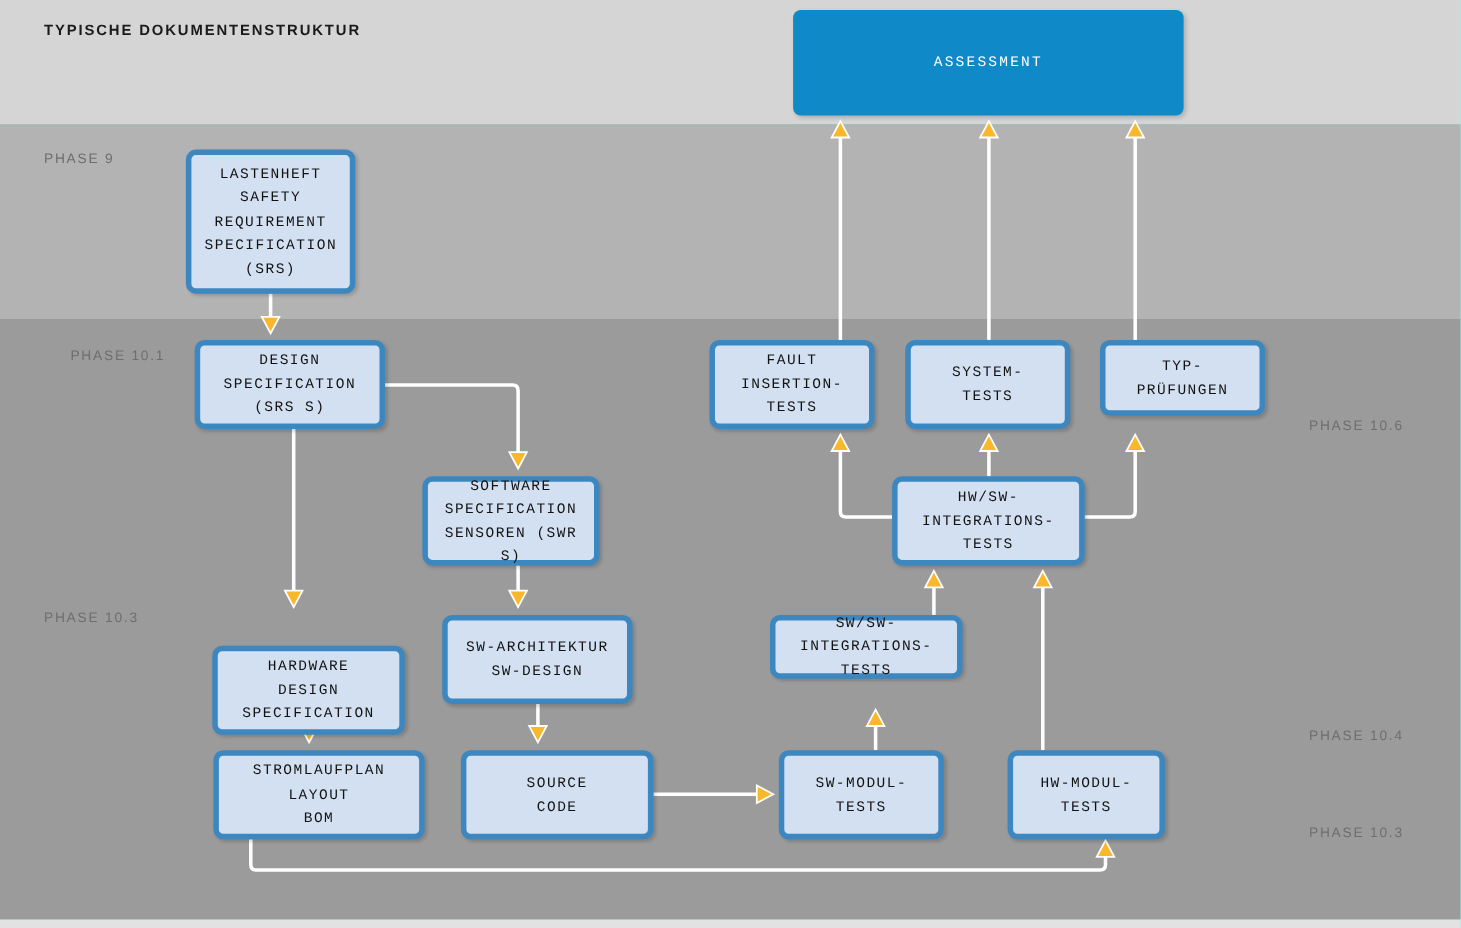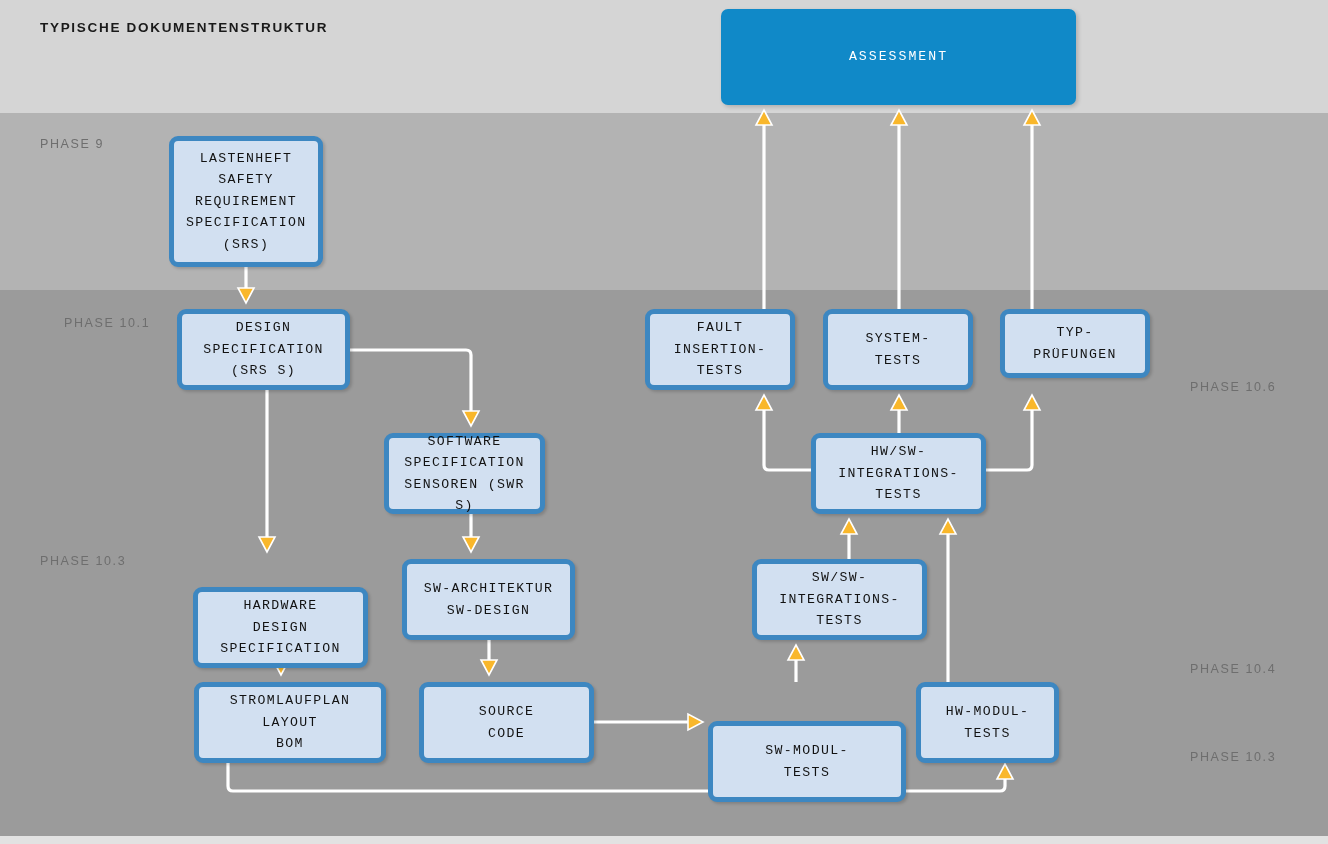--- a/index.html
+++ b/index.html
@@ -237,24 +237,24 @@
       </div>
       <div class="node" style="left: 823px; top: 309px; width: 150px; height: 81px;">
         <span class="node-text">SYSTEM-<br>TESTS</span>
       </div>
       <div class="node" style="left: 1000px; top: 309px; width: 150px; height: 69px;">
         <span class="node-text">TYP-<br>PRÜFUNGEN</span>
       </div>
       <div class="node" style="left: 811px; top: 433px; width: 175px; height: 81px;">
         <span class="node-text">HW/SW-<br>INTEGRATIONS-<br>TESTS</span>
       </div>
-      <div class="node" style="left: 752px; top: 559px; width: 175px; height: 81px;">
+      <div class="node" style="left: 700px; top: 559px; width: 175px; height: 58px;">
         <span class="node-text">SW/SW-<br>INTEGRATIONS-<br>TESTS</span>
       </div>
-      <div class="node" style="left: 708px; top: 682px; width: 198px; height: 81px; margin-top: 39px;">
+      <div class="node" style="left: 708px; top: 682px; width: 150px; height: 81px;">
         <span class="node-text">SW-MODUL-<br>TESTS</span>
       </div>
       <div class="node" style="left: 916px; top: 682px; width: 143px; height: 81px;">
         <span class="node-text">HW-MODUL-<br>TESTS</span>
       </div>
       <div class="phase-label" style="left: 40px; top: 137px;">PHASE 9</div>
       <div class="phase-label" style="left: 40px; top: 316px; margin-left: 24px;">PHASE 10.1</div>
       <div class="phase-label" style="left: 40px; top: 554px;">PHASE 10.3</div>
       <div class="phase-label" style="left: 1190px; top: 380px;">PHASE 10.6</div>
       <div class="phase-label" style="left: 1190px; top: 630px; margin-top: 32px;">PHASE 10.4</div>

